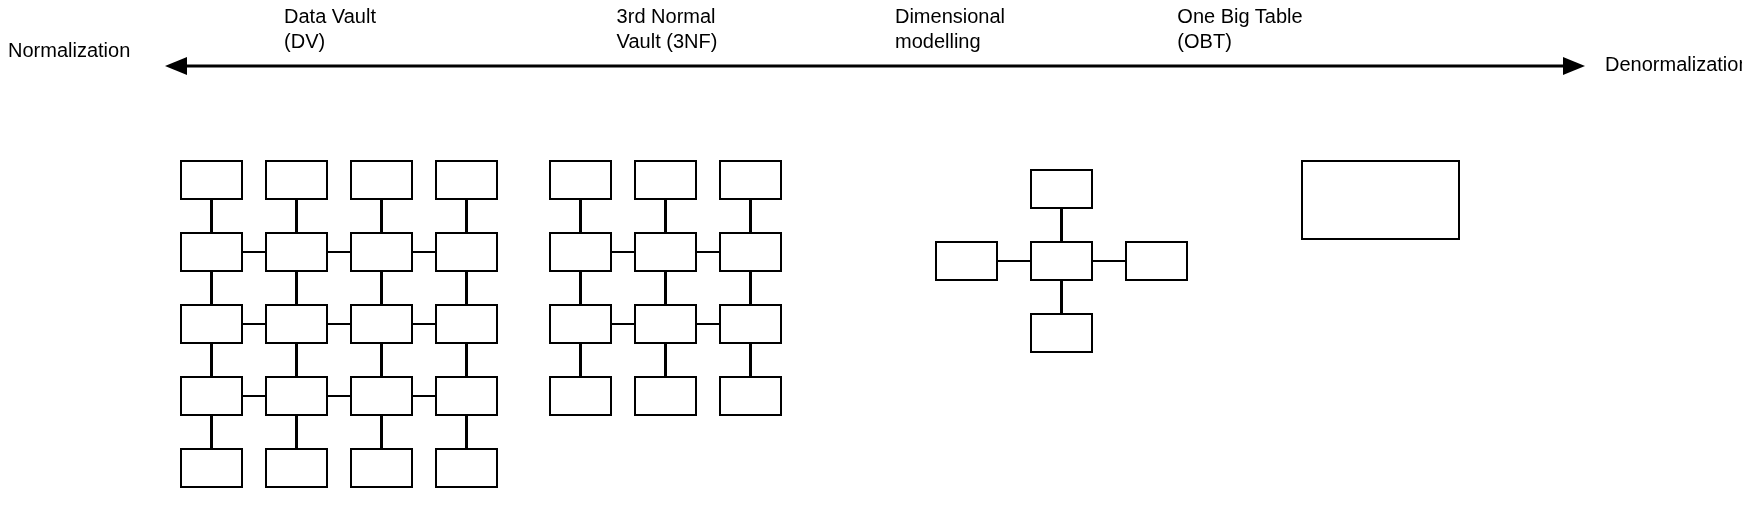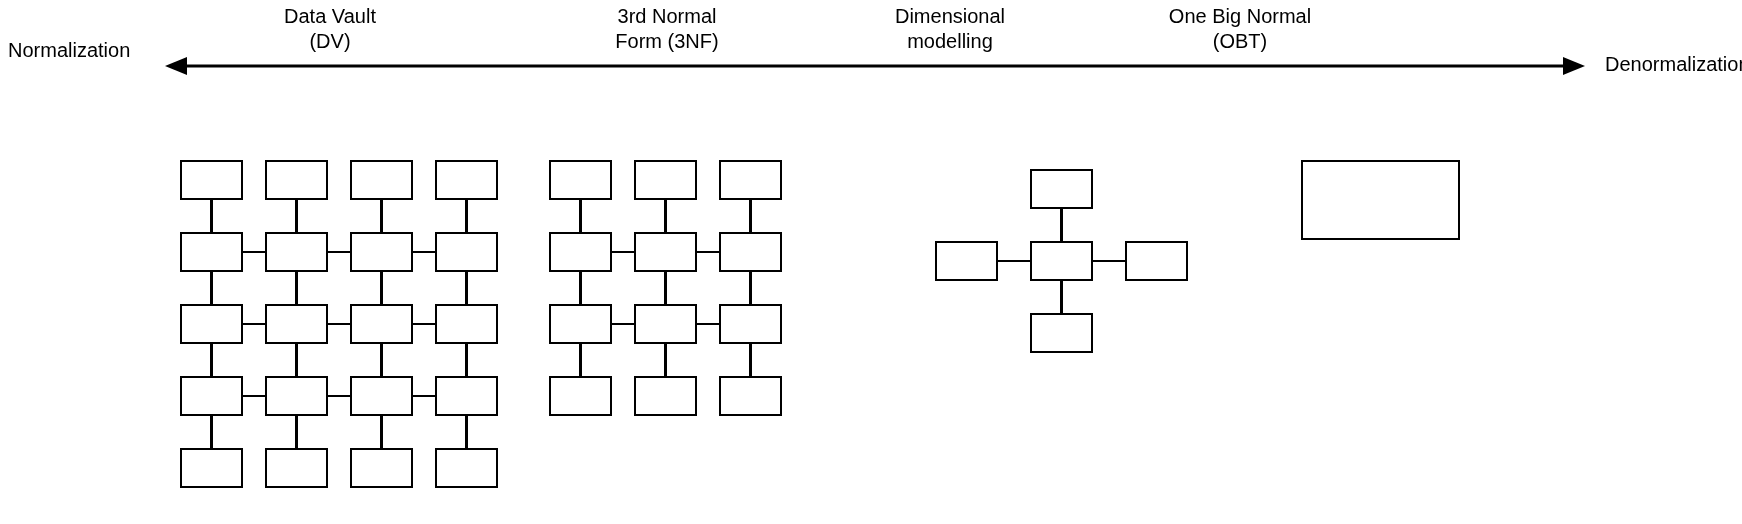--- a/index.html
+++ b/index.html
@@ -24,21 +24,20 @@
     white-space: nowrap;
     line-height: 1.15;
   }
   #axis-left-label  { left: 8px;  top: 39px; }
   #axis-right-label { left: 1605px; top: 53px; }
 
   .stage-caption {
     position: absolute;
     font-size: 20px;
     color: #000000;
-    text-align: center;
     line-height: 1.25;
     white-space: pre-line;
     transform: translateX(-50%);
     top: 4px;
   }
 
   #axis-arrow {
     position: absolute;
     left: 165px;
     top: 54px;
@@ -76,24 +75,24 @@
   <svg id="axis-arrow" viewBox="0 0 1420 24" preserveAspectRatio="none">
     <line x1="14" y1="12" x2="1406" y2="12" stroke="#000000" stroke-width="3"></line>
     <polygon points="0,12 22,3 22,21" fill="#000000"></polygon>
     <polygon points="1420,12 1398,3 1398,21" fill="#000000"></polygon>
   </svg>
 
   <div id="stage-captions">
       <div class="stage-caption" style="left: 330px;">Data Vault
 (DV)</div>
       <div class="stage-caption" style="left: 667px;">3rd Normal
-Form (3NF)</div>
+Vault (3NF)</div>
       <div class="stage-caption" style="left: 950px;">Dimensional
 modelling</div>
-      <div class="stage-caption" style="left: 1240px;">One Big Normal
+      <div class="stage-caption" style="left: 1240px;">One Big Table
 (OBT)</div>
     </div>
 
   <div id="model-data-vault" class="group">
       <div class="link v" style="left: 210.4px; top: 200px; height: 32px;"></div>
       <div class="link v" style="left: 210.4px; top: 272px; height: 32px;"></div>
       <div class="link v" style="left: 210.4px; top: 344px; height: 32px;"></div>
       <div class="link v" style="left: 210.4px; top: 416px; height: 32px;"></div>
       <div class="link v" style="left: 295.4px; top: 200px; height: 32px;"></div>
       <div class="link v" style="left: 295.4px; top: 272px; height: 32px;"></div>

